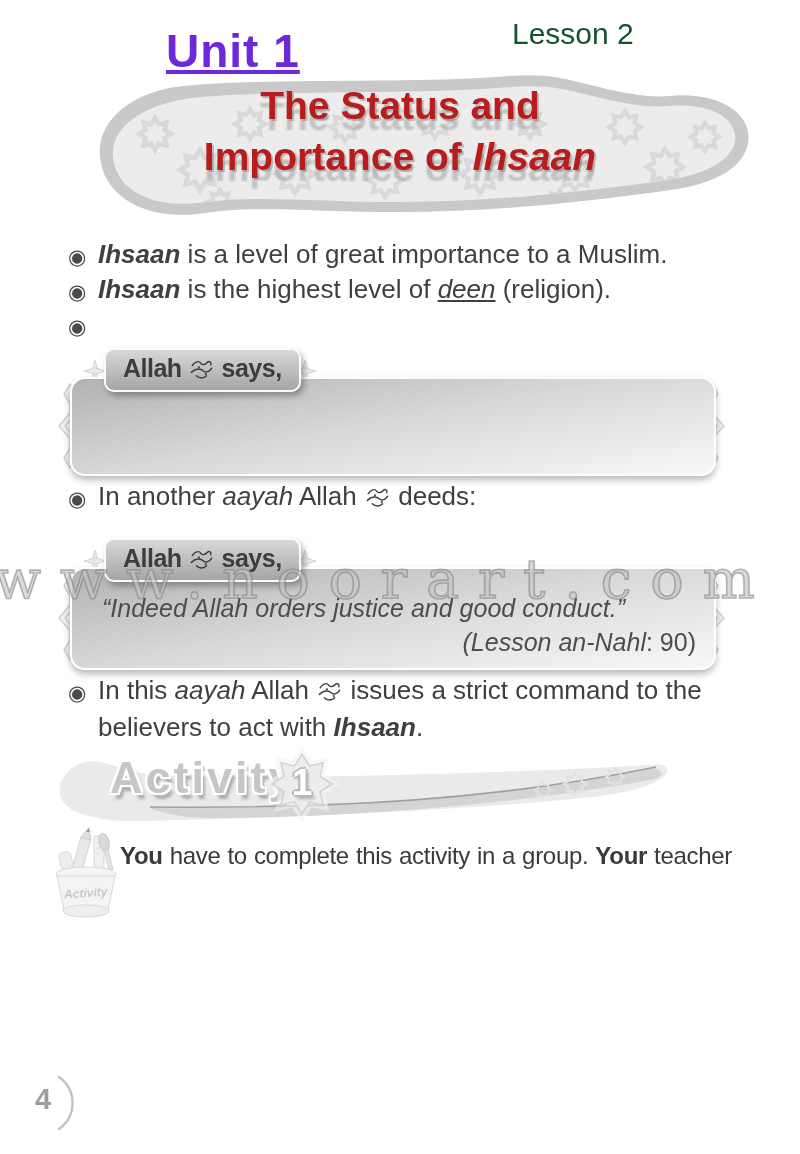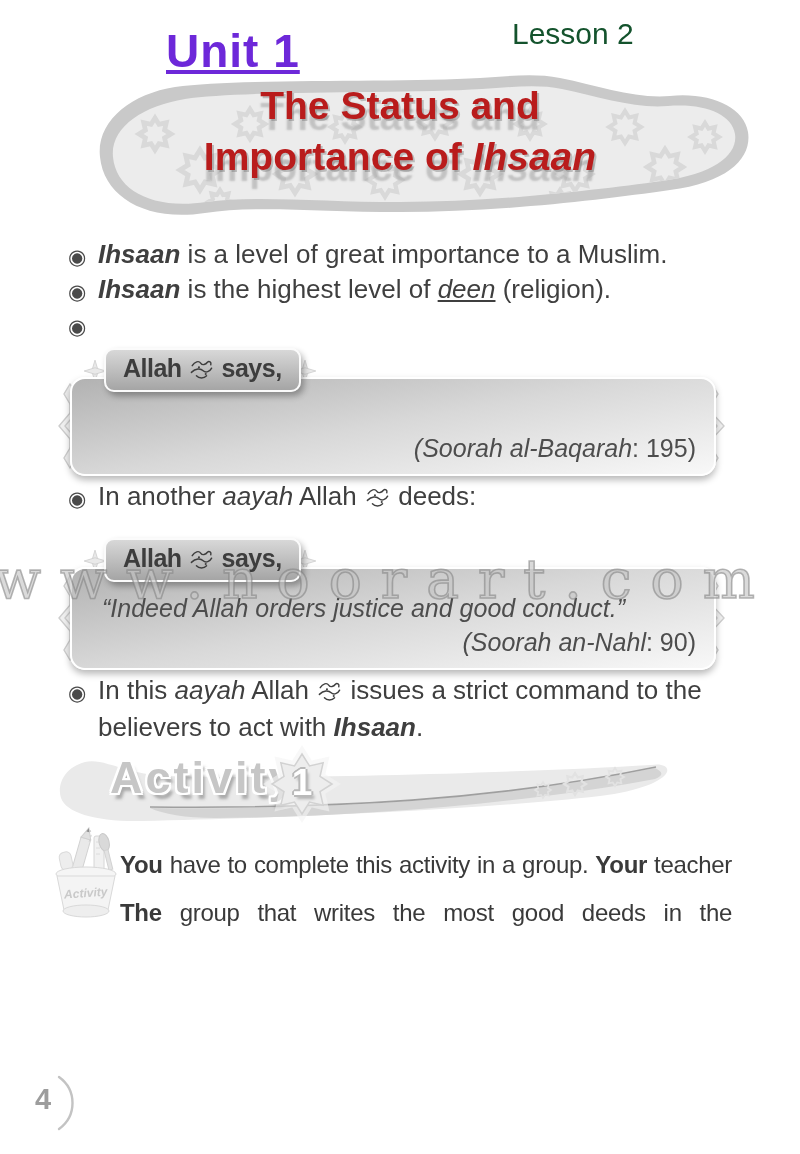--- a/index.html
+++ b/index.html
@@ -63,21 +63,21 @@
   .badge svg{position:absolute;left:0;top:0;width:100%;height:100%;overflow:visible;}
   .badge-num{position:absolute;left:0;top:12px;width:100%;text-align:center;font-size:37px;font-weight:bold;color:#fff;
       text-shadow:-2px 0 0 #b9b9b9,2px 0 0 #b9b9b9,0 -2px 0 #b9b9b9,0 2px 0 #b9b9b9,
                   -1px -1px 0 #b9b9b9,1px 1px 0 #b9b9b9,3px 4px 3px rgba(0,0,0,.25);}
 
   
   .act-icon{position:absolute;left:44px;top:826px;width:84px;height:94px;}
   .act-icon svg{width:100%;height:100%;}
   .acttext{position:absolute;left:120px;top:836px;width:612px;font-size:24px;line-height:39px;
       color:#3a3a3a;letter-spacing:-.3px;word-spacing:-3px;}
-  .pline{text-align:justify;text-align-last:justify;margin-top:9px;}
+  .pline{text-align:justify;text-align-last:justify;}
   .pline.plast{text-align-last:left;}
 
   
   .azza{display:inline-block;width:27px;height:22px;vertical-align:-3px;}
   .azza svg{width:100%;height:100%;}
 
   
   .pgnum{position:absolute;left:35px;top:1083px;font-size:29px;font-weight:bold;color:#9d9d9d;}
   .pg-arc{position:absolute;left:56px;top:1074px;width:26px;height:58px;}
 </style>
@@ -173,21 +173,20 @@
             <g fill="none" stroke="currentColor" stroke-width="1.7" stroke-linecap="round">
               <path d="M5 9 C8 4 13 3 15 6 C17 9 21 8 23 5 C25 3 28 5 27 8"></path>
               <path d="M4 17 C9 12 15 12 18 15 C21 18 26 16 28 12"></path>
               <path d="M10 21 C13 24.5 19 24.5 22 21"></path>
             </g>
             <g fill="currentColor">
               <circle cx="13" cy="11" r="1.2"></circle>
               <circle cx="21" cy="19" r="1.2"></circle>
             </g>
           </svg></span><span style="font-weight: bold;"> says,</span></div>
-    <div class="qsource"><span style="font-style: italic;">(Soorah al-Baqarah</span><span>: 195)</span></div>
   </div>
 
   <div class="blist" id="bullet-mid">
     <div class="bitem">
       <span class="bmark">◉</span>
       <span><span>In another </span><span style="font-style: italic;">aayah</span><span> Allah </span><span class="azza" title="عَزَّ وَجَلَّ"><svg viewBox="0 0 32 26" aria-hidden="true">
               <g fill="none" stroke="currentColor" stroke-width="1.7" stroke-linecap="round">
                 <path d="M5 9 C8 4 13 3 15 6 C17 9 21 8 23 5 C25 3 28 5 27 8"></path>
                 <path d="M4 17 C9 12 15 12 18 15 C21 18 26 16 28 12"></path>
                 <path d="M10 21 C13 24.5 19 24.5 22 21"></path>
@@ -237,21 +236,21 @@
               <path d="M5 9 C8 4 13 3 15 6 C17 9 21 8 23 5 C25 3 28 5 27 8"></path>
               <path d="M4 17 C9 12 15 12 18 15 C21 18 26 16 28 12"></path>
               <path d="M10 21 C13 24.5 19 24.5 22 21"></path>
             </g>
             <g fill="currentColor">
               <circle cx="13" cy="11" r="1.2"></circle>
               <circle cx="21" cy="19" r="1.2"></circle>
             </g>
           </svg></span><span style="font-weight: bold;"> says,</span></div>
     <div class="qtext"><span style="font-style: italic;">“Indeed Allah orders justice and good conduct.”</span></div>
-    <div class="qsource"><span style="font-style: italic;">(Soorah an-Nahl</span><span>: 90)</span></div>
+    <div class="qsource"><span style="font-style: italic;">(Lesson an-Nahl</span><span>: 90)</span></div>
   </div>
 
   <div class="watermark">www.noorart.com</div>
 
   <div class="blist" id="bullet-bottom">
     <div class="bitem">
       <span class="bmark">◉</span>
       <span><span>In this </span><span style="font-style: italic;">aayah</span><span> Allah </span><span class="azza" title="عَزَّ وَجَلَّ"><svg viewBox="0 0 32 26" aria-hidden="true">
               <g fill="none" stroke="currentColor" stroke-width="1.7" stroke-linecap="round">
                 <path d="M5 9 C8 4 13 3 15 6 C17 9 21 8 23 5 C25 3 28 5 27 8"></path>
@@ -305,21 +304,20 @@
       <ellipse cx="42" cy="85" rx="23" ry="6" fill="#eeeeee" stroke="#d9d9d9"></ellipse>
       <text x="42" y="71" text-anchor="middle" font-size="12" font-style="italic" font-weight="bold" fill="#c9c9c9" transform="rotate(-4 42 71)">Activity</text>
     </svg>
   </div>
 
   <div class="acttext">
     <div>
         <div class="pline"><span style="font-weight: bold;">You</span><span> have to complete this activity in a group. </span><span style="font-weight: bold;">Your</span><span> teacher</span></div>
       </div>
     <div>
-        <div class="pline"><span style="font-weight: bold;">The</span><span> group that writes the most good deeds in the</span></div>
       </div>
   </div>
 
   <div class="pgnum">4</div>
   <svg class="pg-arc" viewBox="0 0 26 58" aria-hidden="true">
     <path d="M3 3 C21 16 21 42 3 55" fill="none" stroke="#c3c3c3" stroke-width="2.4" stroke-linecap="round"></path>
   </svg>
 
 </div>
 

